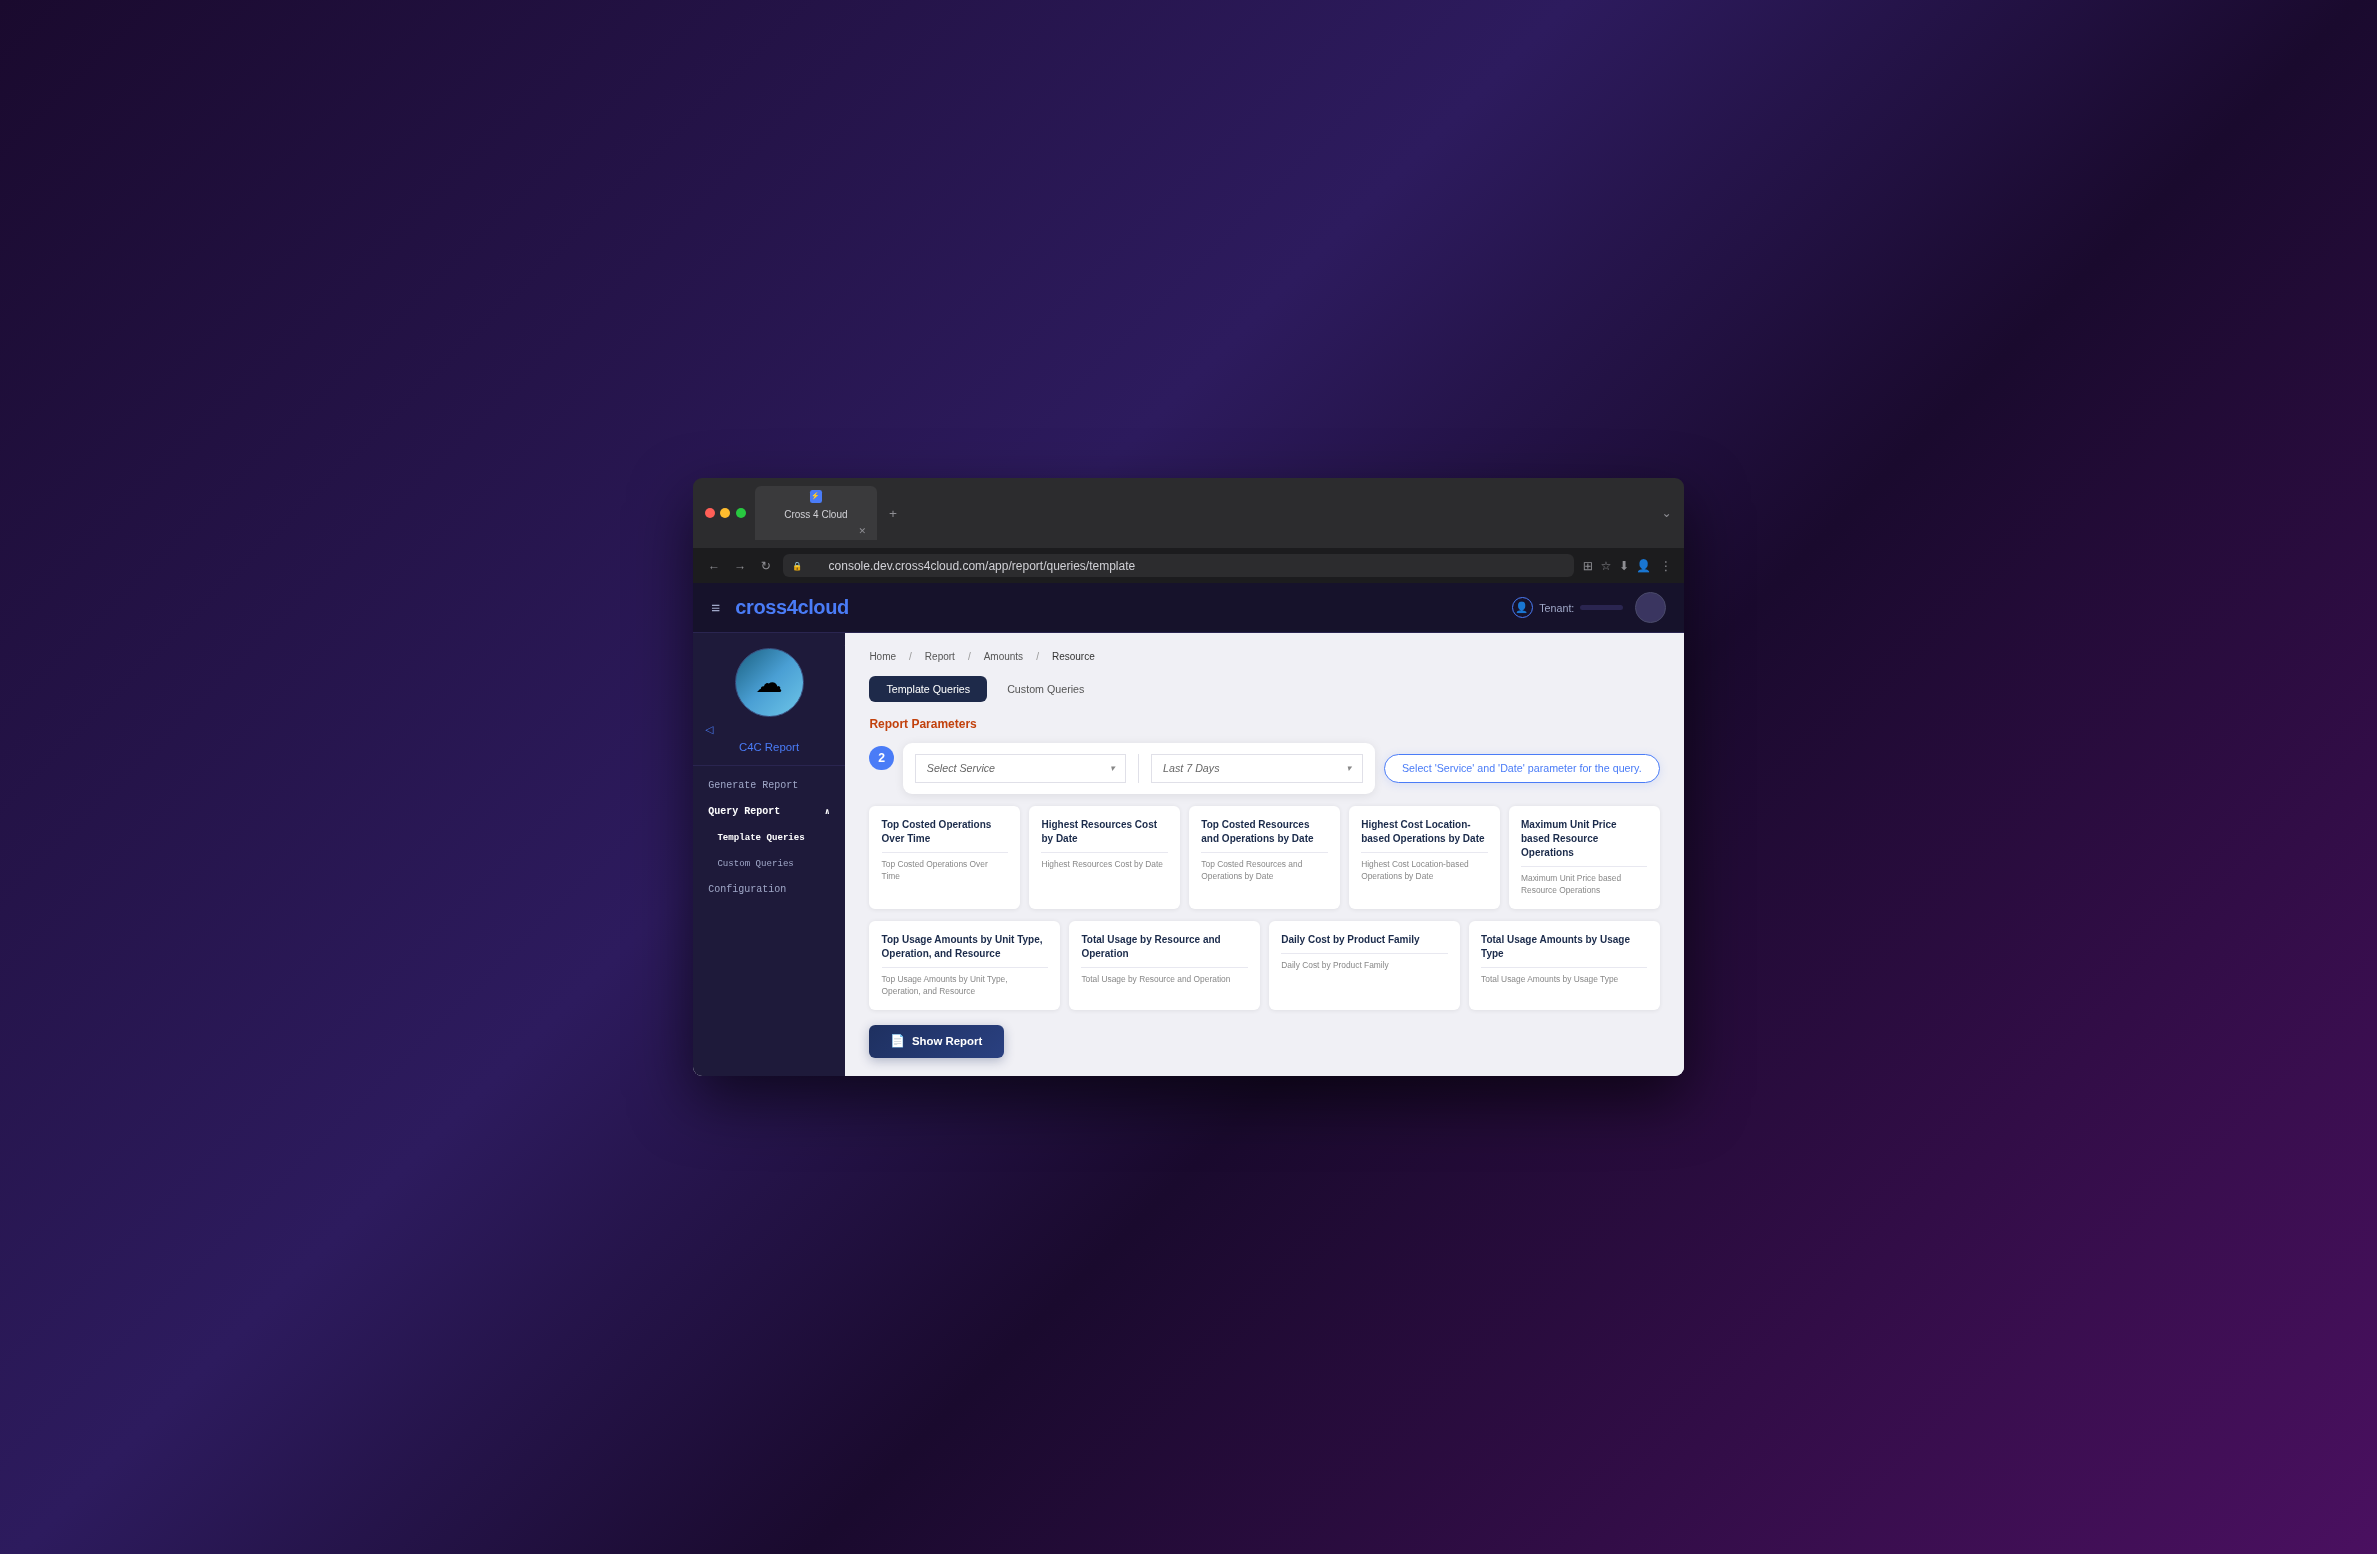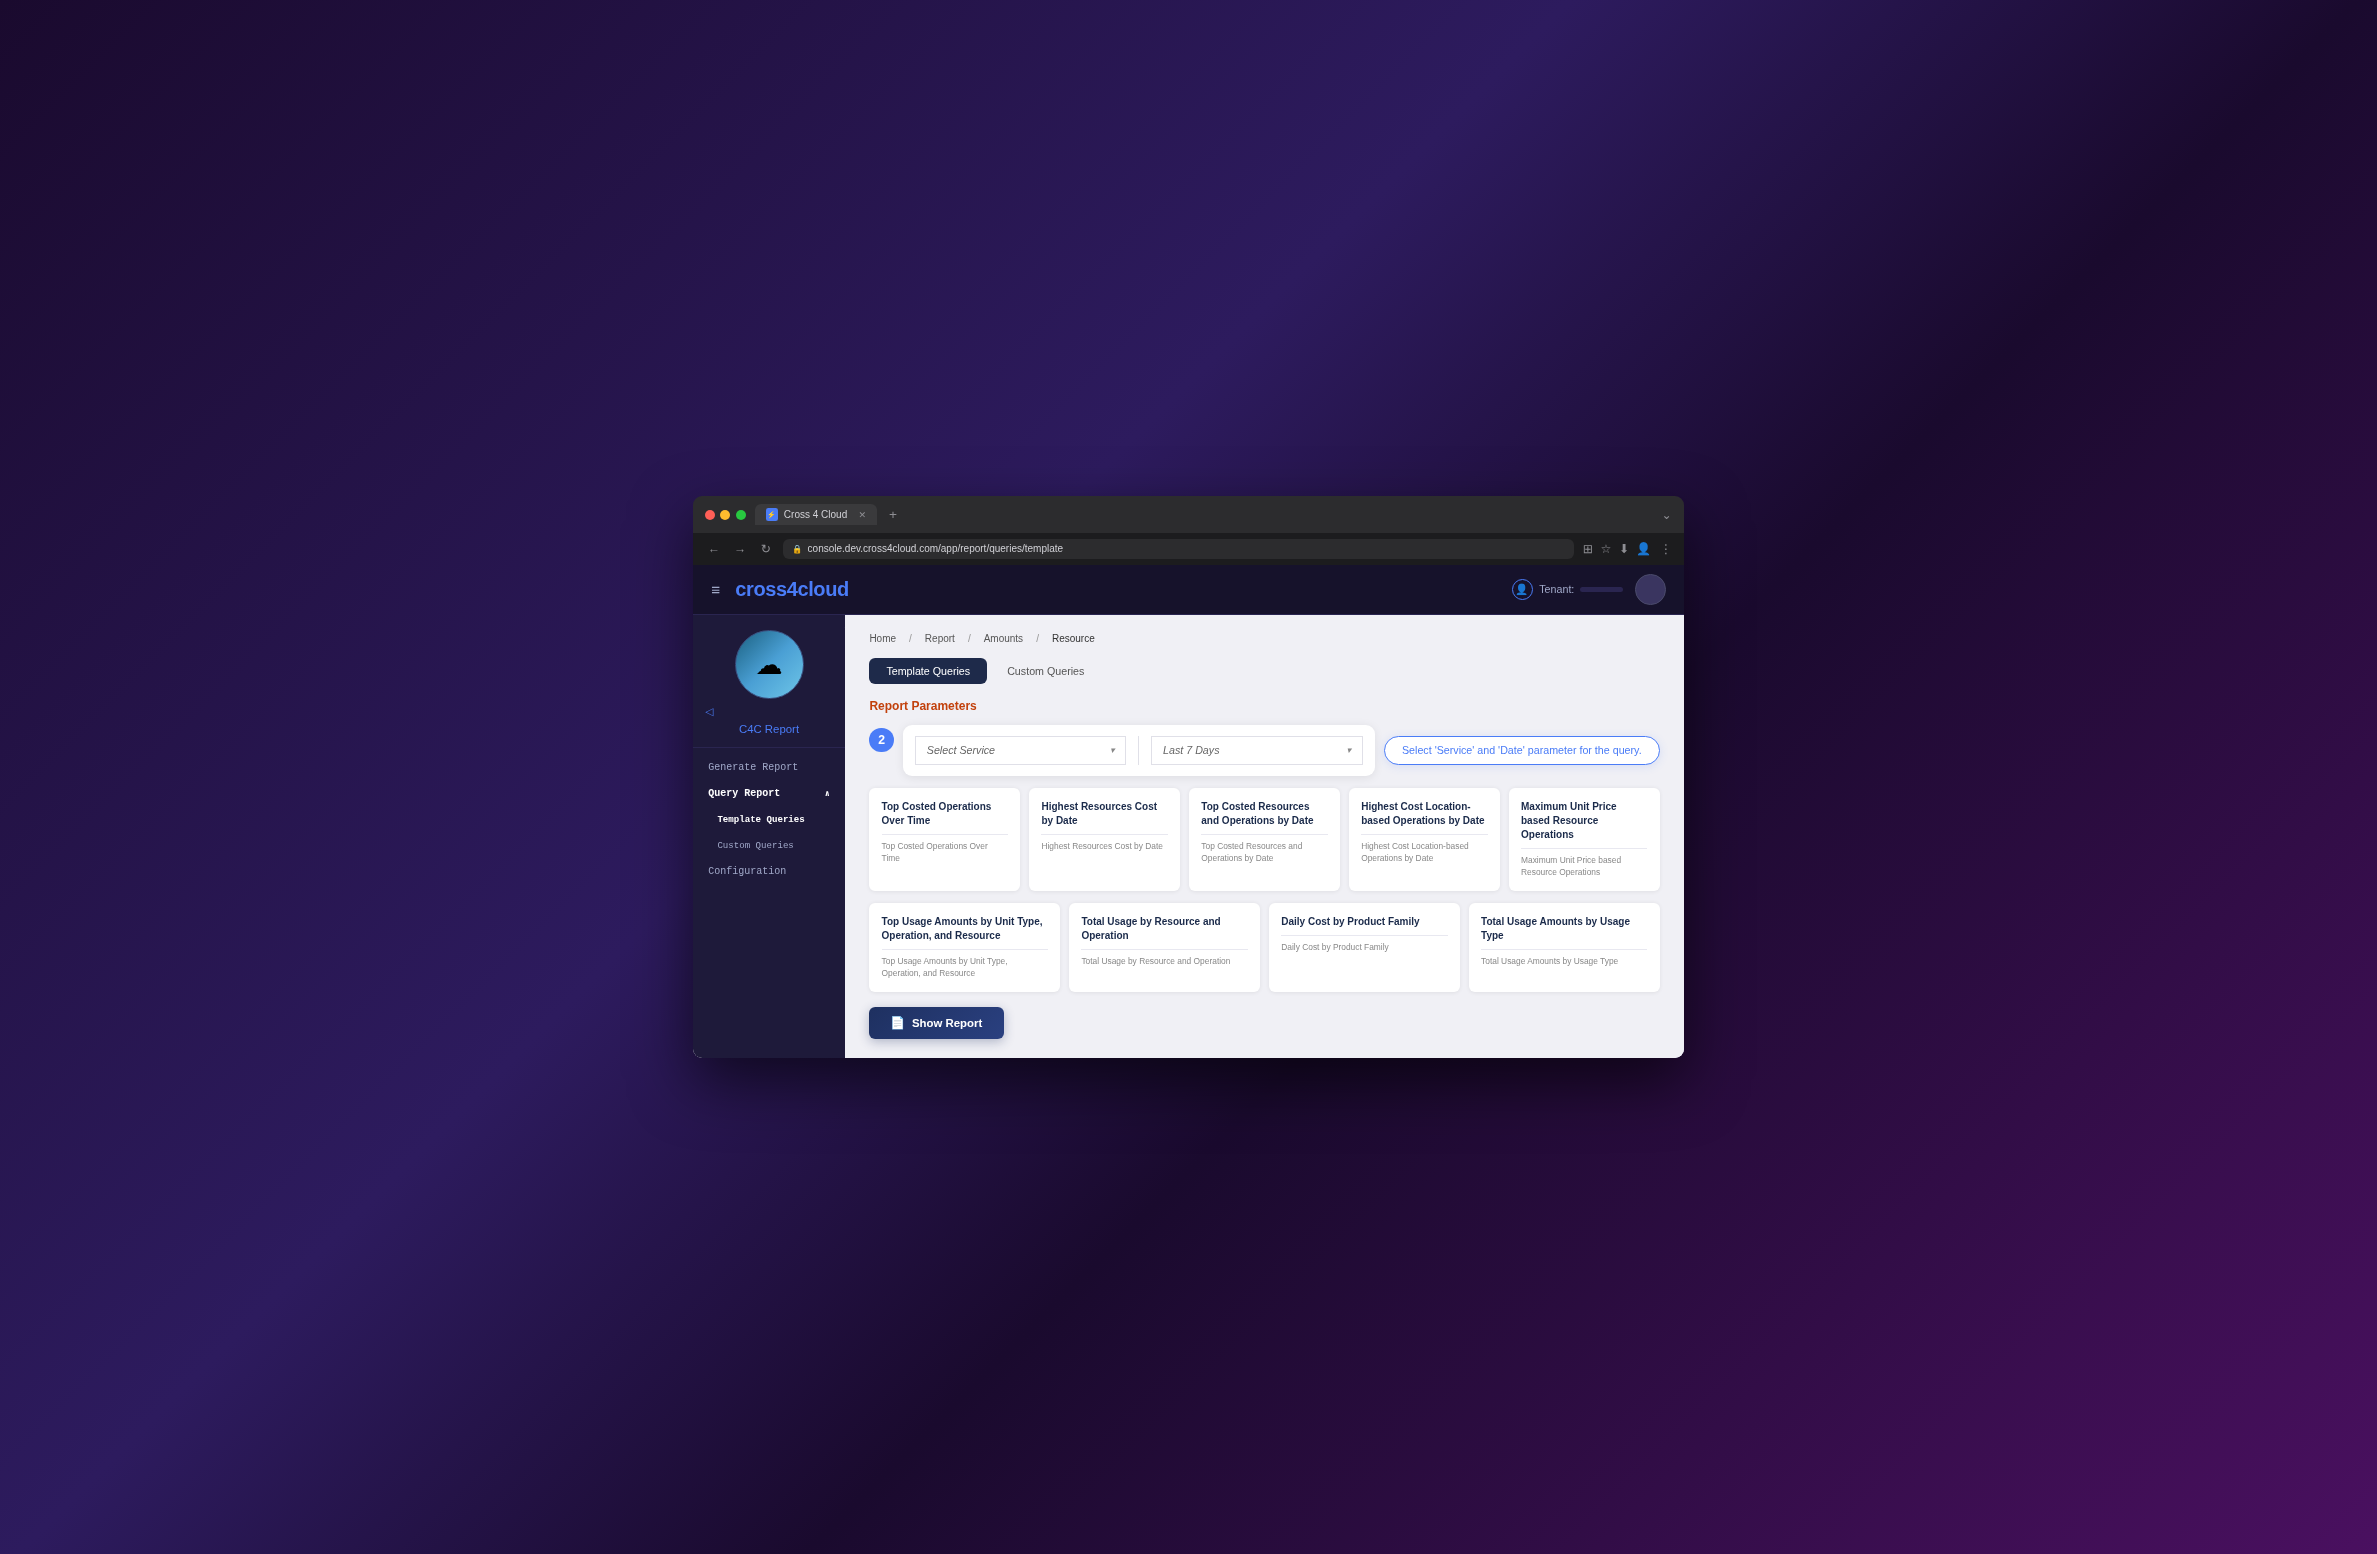--- a/index.html
+++ b/index.html
@@ -42,20 +42,21 @@
     .browser-tab {
       display: flex;
       align-items: center;
       gap: 6.1px;
       background: #3a3a3c;
       padding: 4.6px 10.7px;
       border-radius: 6.1px 6.1px 0 0;
       color: #d1d1d6;
       font-size: 10px;
       min-width: 122px;
+      flex-direction: column;
     }
     .tab-favicon {
       width: 12.2px;
       height: 12.2px;
       background: #4a7cf7;
       border-radius: 2.3px;
       display: flex;
       align-items: center;
       justify-content: center;
       color: white;
@@ -93,21 +94,21 @@
       border: none;
       border-radius: 6.1px;
       padding: 4.6px 9.1px;
       color: #e0e0e0;
       font-size: 10px;
       display: flex;
       align-items: center;
       gap: 4.6px;
     }
     .address-lock { color: #8e8e93; font-size: 8.4px; }
-    .address-url { color: #d1d1d6; font-size: 10px; }
+    .address-url { color: #d1d1d6; font-size: 12px; margin-left: 21px; }
     .browser-actions {
       display: flex;
       gap: 7.6px;
       color: #8e8e93;
       font-size: 12.2px;
     }
 
     
     .app-wrapper {
       background: #1e1a3a;

